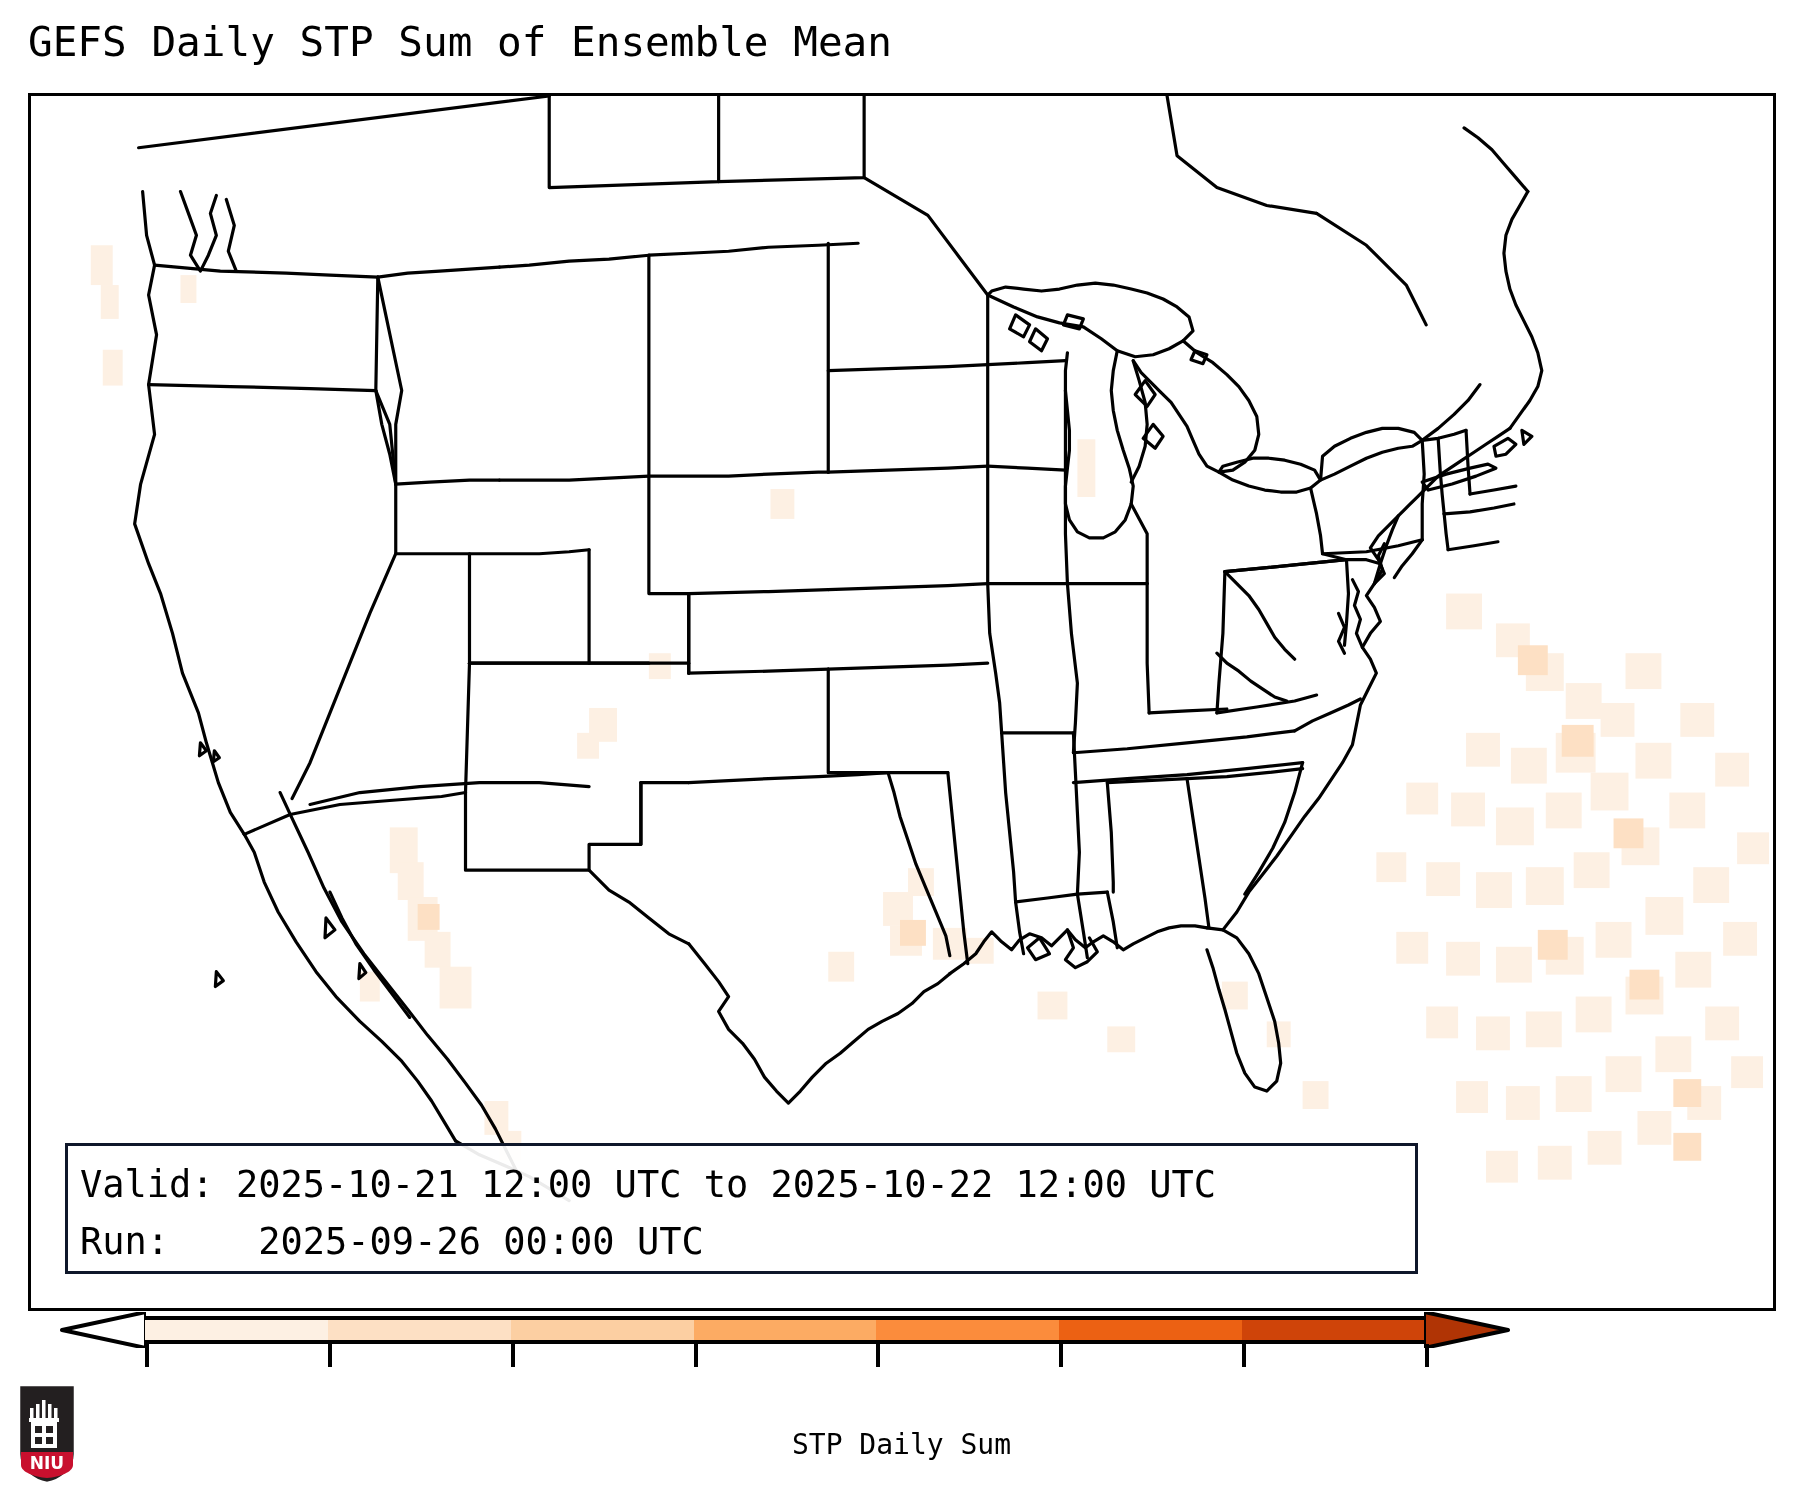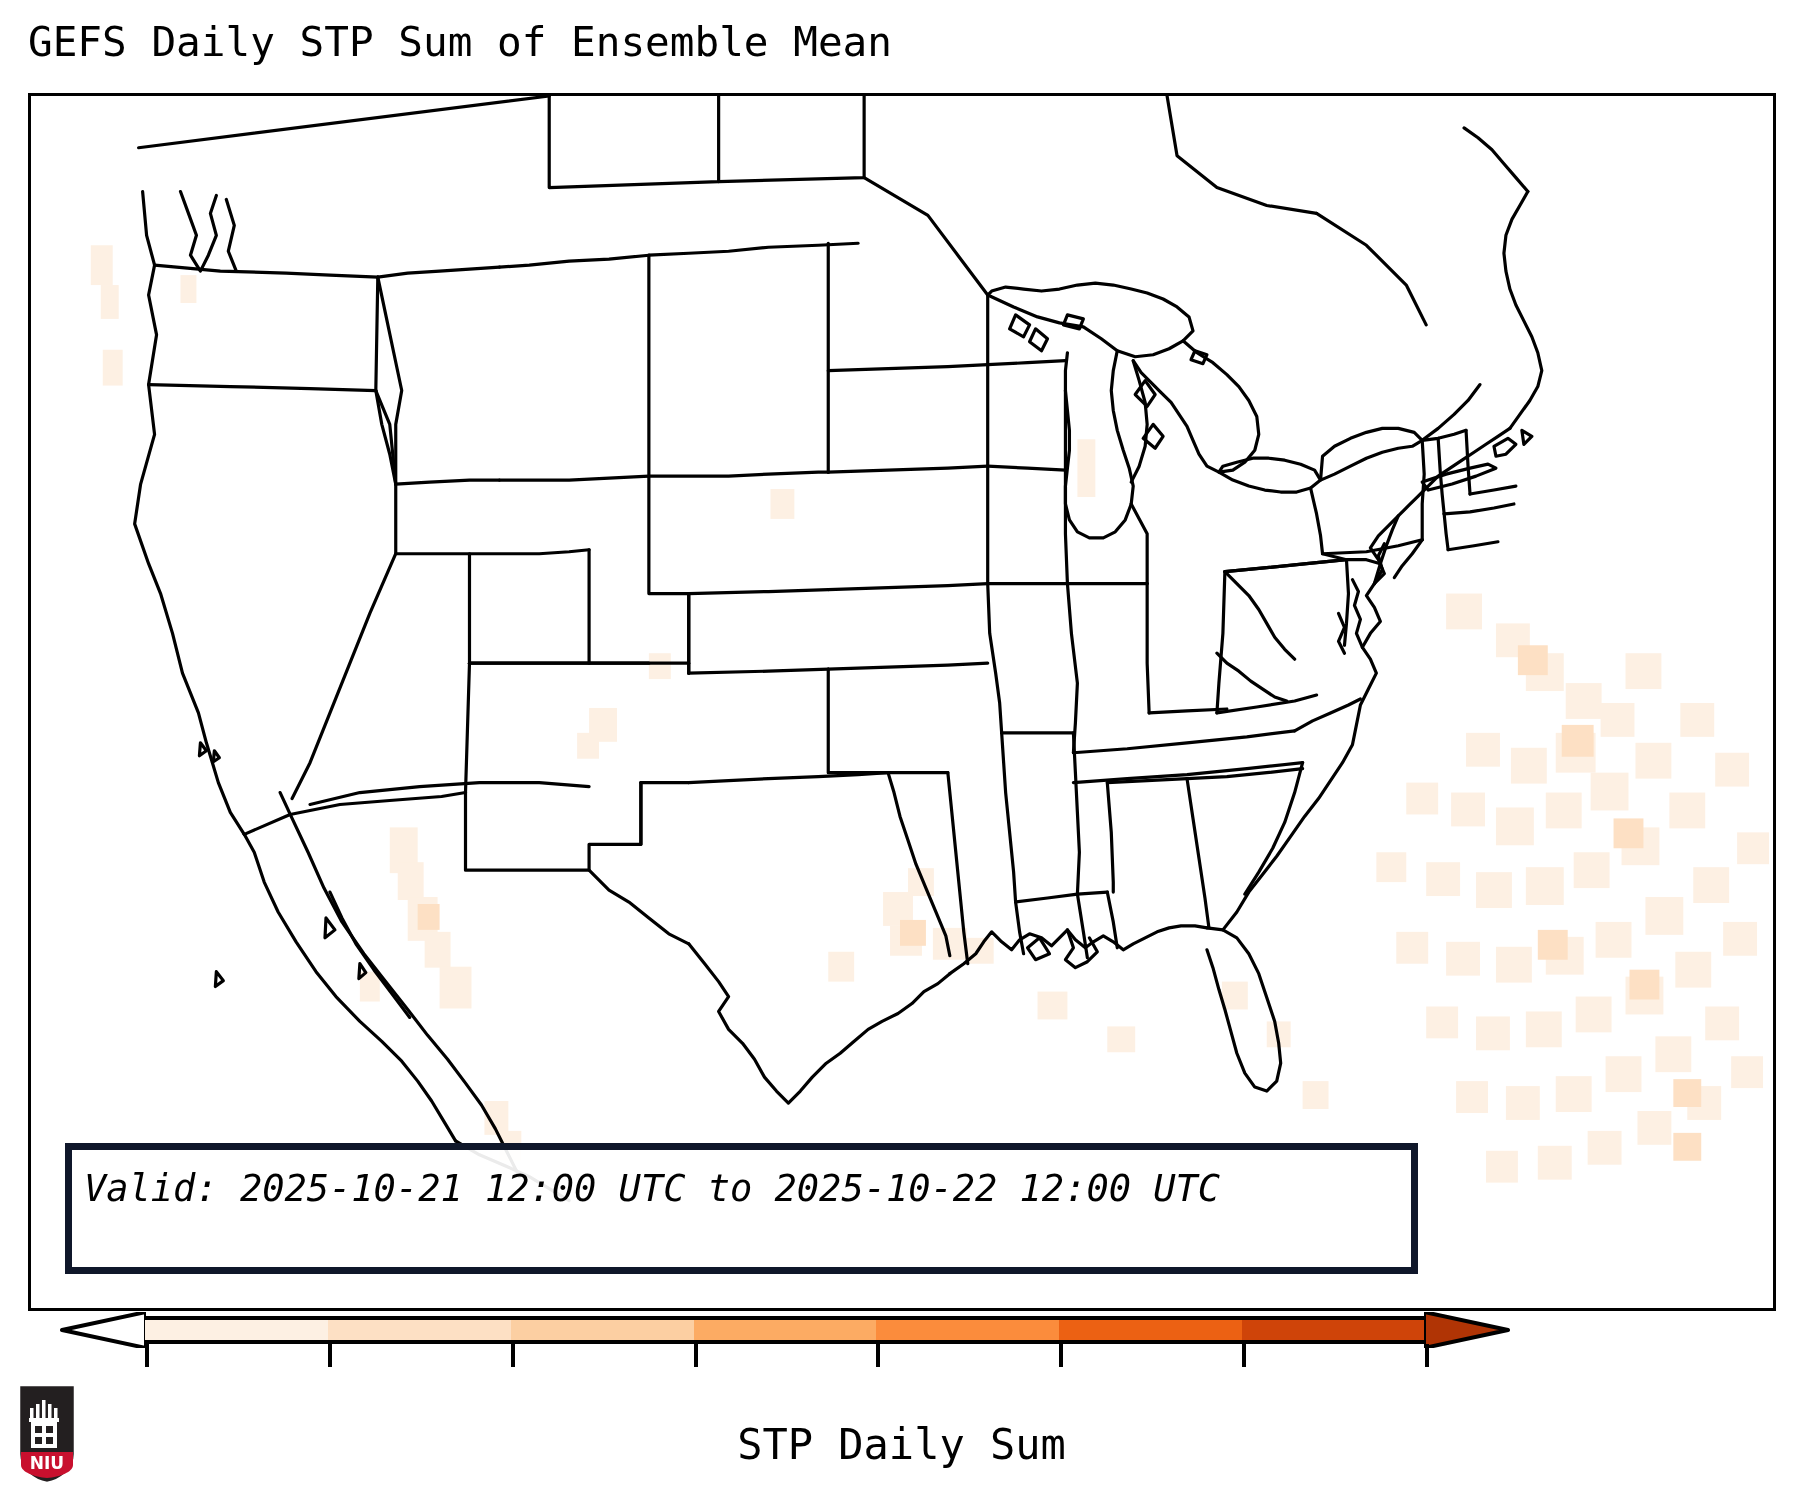--- a/index.html
+++ b/index.html
@@ -27,22 +27,22 @@
   }
   #map-inner { position: absolute; inset: 0; }
   #shading-layer, #geo-layer { position: absolute; inset: 0; width: 100%; height: 100%; }
   #shading-layer { z-index: 1; }
   #geo-layer { z-index: 2; }
 
   
   #info-box {
     position: absolute; left: 65px; top: 1143px;
     width: 1353px; height: 131px;
-    border: 7px solid #0f172a; background: rgba(255,255,255,0.92);
-    z-index: 5; padding: 10px 0 0 12px; font-style: italic;
+    border: 3px solid #0f172a; background: rgba(255,255,255,0.92);
+    z-index: 5; padding: 10px 0 0 12px;
   }
   .info-line {
     font-size: 37px; line-height: 57px; color: #000;
     white-space: pre; letter-spacing: 0px;
   }
 
   
   #cbar-wrap {
     position: absolute; left: 60px; top: 1311px;
     width: 1450px; height: 40px; z-index: 6;
@@ -60,21 +60,21 @@
 
   #cbar-ticks { position: absolute; left: 60px; top: 1344px; width: 1450px; height: 26px; z-index: 6; }
   .tick-mark { position: absolute; top: 0; width: 4px; height: 23px; background: #000; }
   #cbar-labels { position: absolute; left: 0px; top: 1367px; width: 1803px; height: 50px; z-index: 6; }
   .tick-label {
     position: absolute; top: 0; font-size: 38px; line-height: 46px;
     color: #000; white-space: nowrap; transform: translateX(-50%);
   }
   #cbar-axis-label {
     position: absolute; left: 0; top: 1422px; width: 1803px;
-    text-align: center; font-size: 42px; line-height: 46px; color: #000;
+    text-align: center; font-size: 28px; line-height: 46px; color: #000;
   }
 
   
   #niu-logo { position: absolute; left: 16px; top: 1382px; width: 62px; height: 104px; z-index: 7; }
 </style>
 </head>
 <body>
 
 <div id="page">
 
@@ -405,20 +405,21 @@
 
           <path d="M1354,470 L1360,452 L1366,436 L1372,422"></path>
           <path d="M1354,470 L1348,490"></path>
         </g>
       </svg>
     </div>
   </div>
 
   <div id="info-box">
     <div class="info-line">Valid: 2025-10-21 12:00 UTC to 2025-10-22 12:00 UTC</div>
+    <div class="info-line">Run:    2025-09-26 00:00 UTC</div>
   </div>
 
   <div id="cbar-wrap">
     <svg id="cbar-arrow-left" class="cbar-arrow" viewBox="0 0 86 36">
       <polygon points="86,0 86,36 2,18" fill="#ffffff" stroke="#000" stroke-width="4" stroke-linejoin="round"></polygon>
     </svg>
     <div id="cbar-body">
         <div class="cbar-seg" style="background: rgb(253, 240, 227); width: 182.857px;"></div>
         <div class="cbar-seg" style="background: rgb(253, 224, 196); width: 182.857px;"></div>
         <div class="cbar-seg" style="background: rgb(252, 207, 162); width: 182.857px;"></div>

